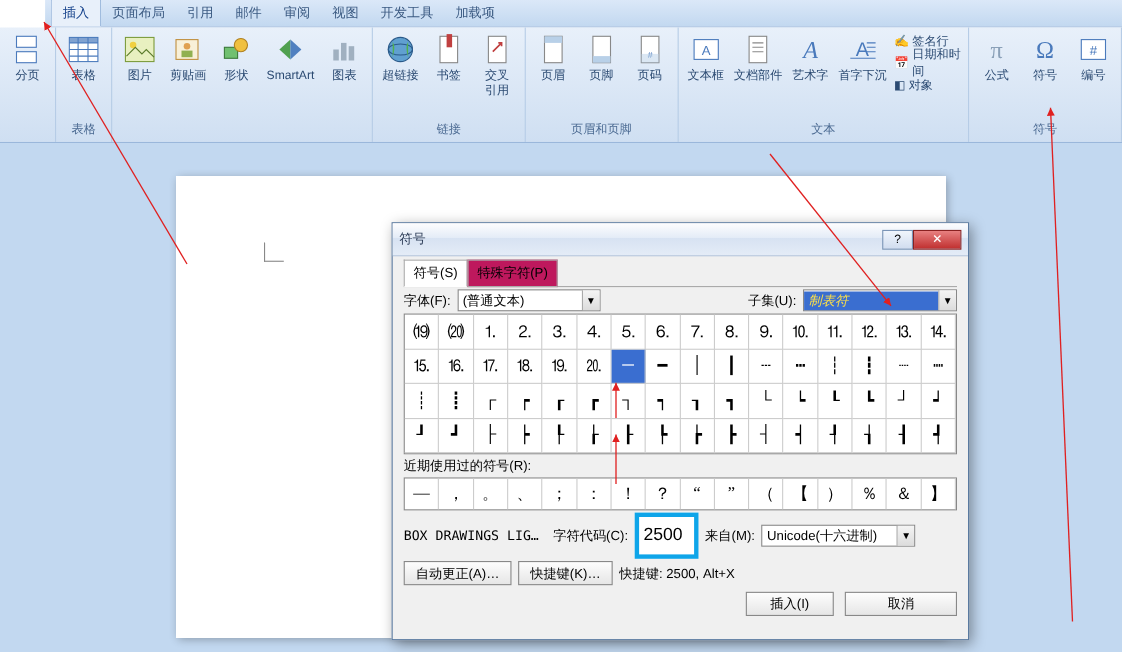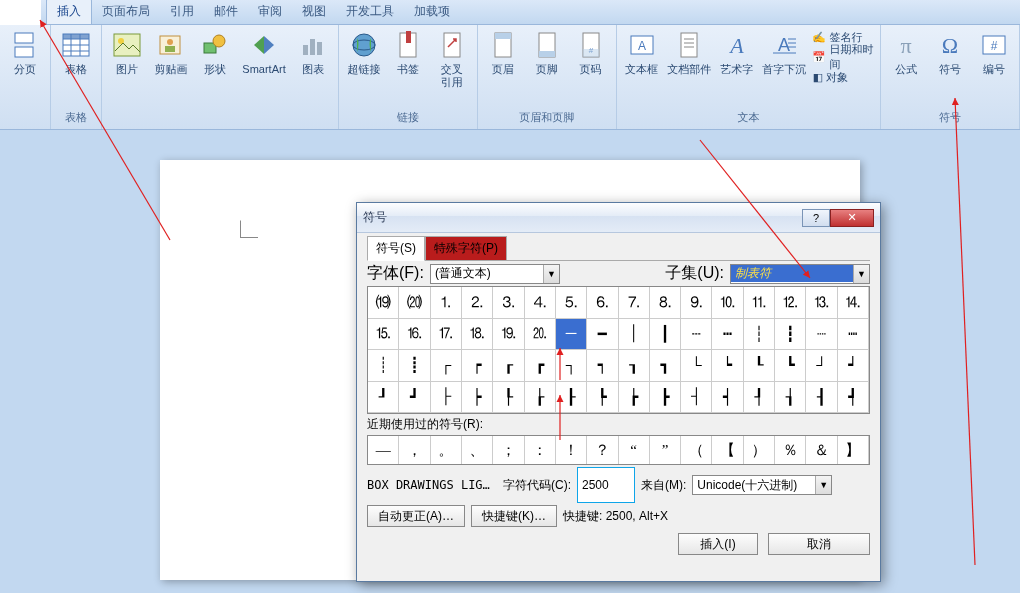--- a/index.html
+++ b/index.html
@@ -169,28 +169,28 @@
     .dlg-tabs {
       display: flex;
       align-items: flex-end;
       border-bottom: 1px solid #aaa;
       height: 22px;
     }
     .dlg-tab {
       padding: 3px 8px;
       font-size: 12px;
       border: 1px solid #aaa;
-      background: #b91c1c;
+      background: #be185d;
       position: relative;
       top: 1px;
       cursor:pointer;
     }
     .dlg-tab.active { background: #fff; border-bottom-color: #fff; }
     .dlg-row { display: flex; align-items: center; gap: 6px; }
-    .dlg-row label { font-size: 16px; }
+    .dlg-row label { font-size: 12px; }
     .combo {
       display: flex;
       align-items: center;
       border: 1px solid #888;
       background: #fff;
       height: 20px;
       font-size: 12px;
     }
     .combo .val { padding: 0 4px; flex: 1; }
     .combo .arrow {
@@ -242,24 +242,24 @@
     }
     .btn {
       border: 1px solid #888;
       background: linear-gradient(#fdfdfd,#e6e6e6);
       padding: 2px 10px;
       font-size: 12px;
       cursor:pointer;
       height: 22px;
     }
     .input {
-      border: 1px solid #0ea5e9;
+      border: 4px solid #0ea5e9;
       background: #fff;
       padding: 17px 4px;
-      font-size: 12px;
+      font-size: 16px;
       height: 20px;
     }
     .dlg-footer {
       display: flex;
       justify-content: flex-end;
       gap: 10px;
       padding: 4px 0 0 0;
     }
     
     .arrow-line {

